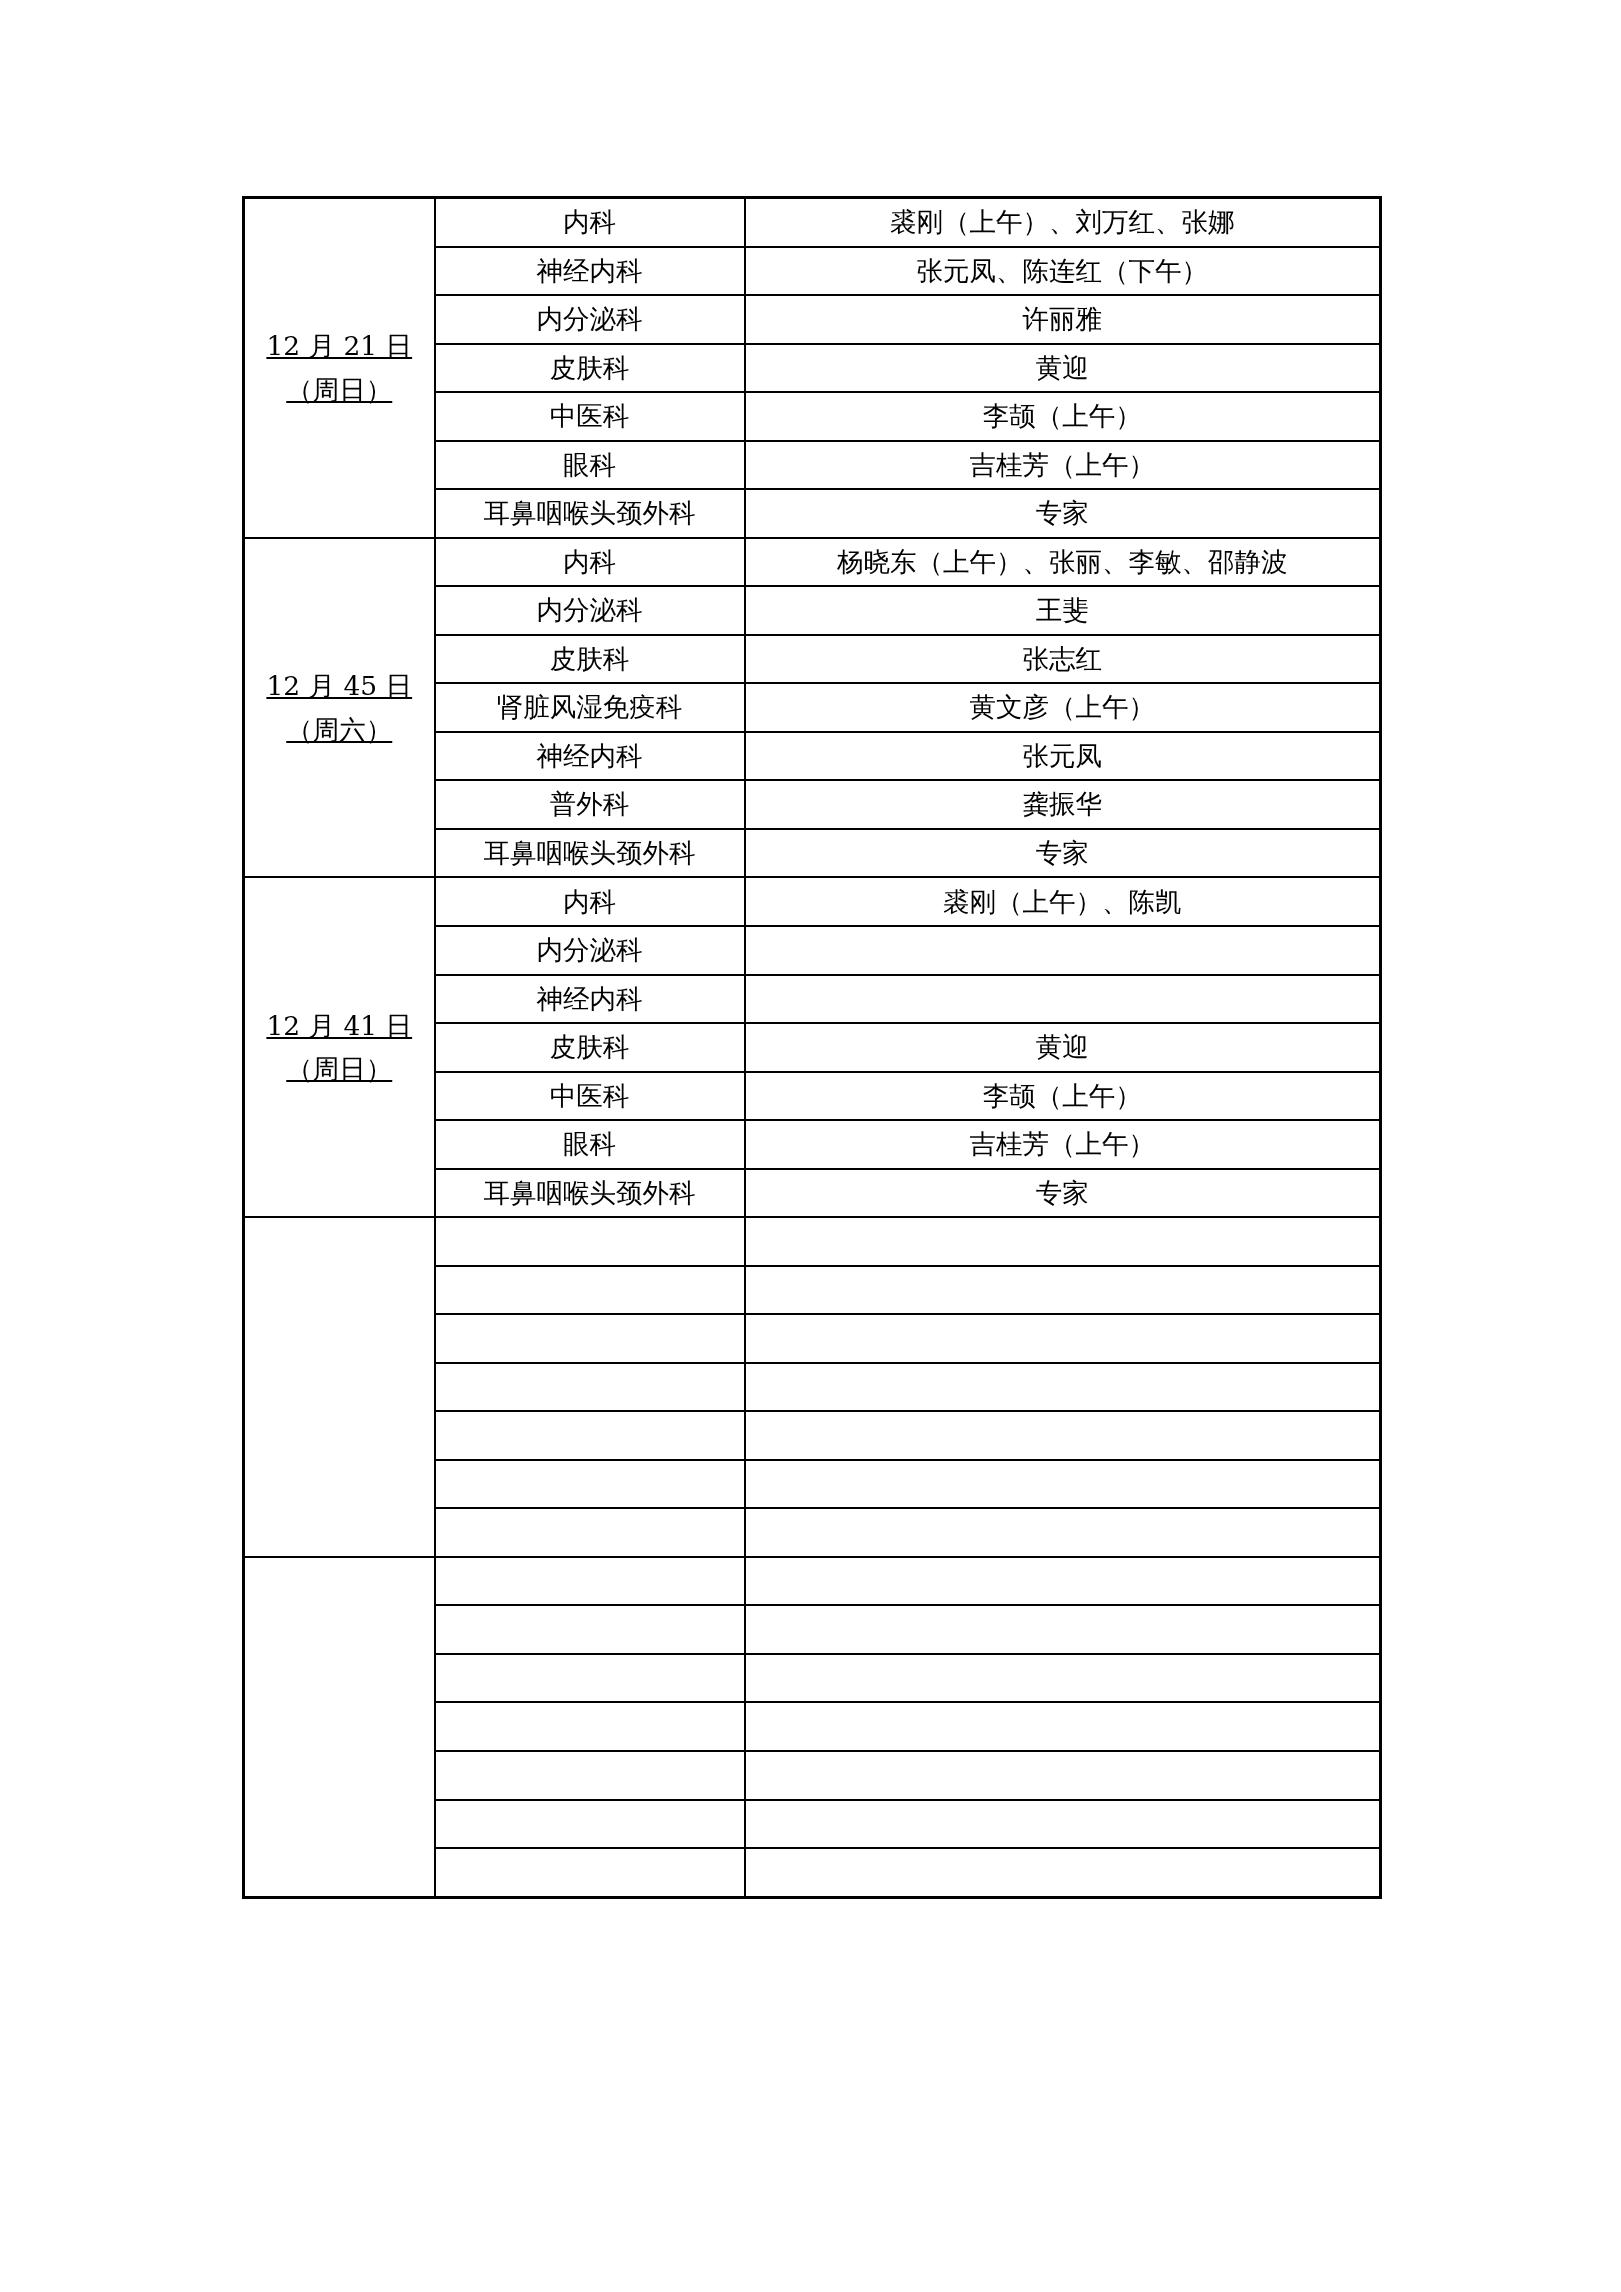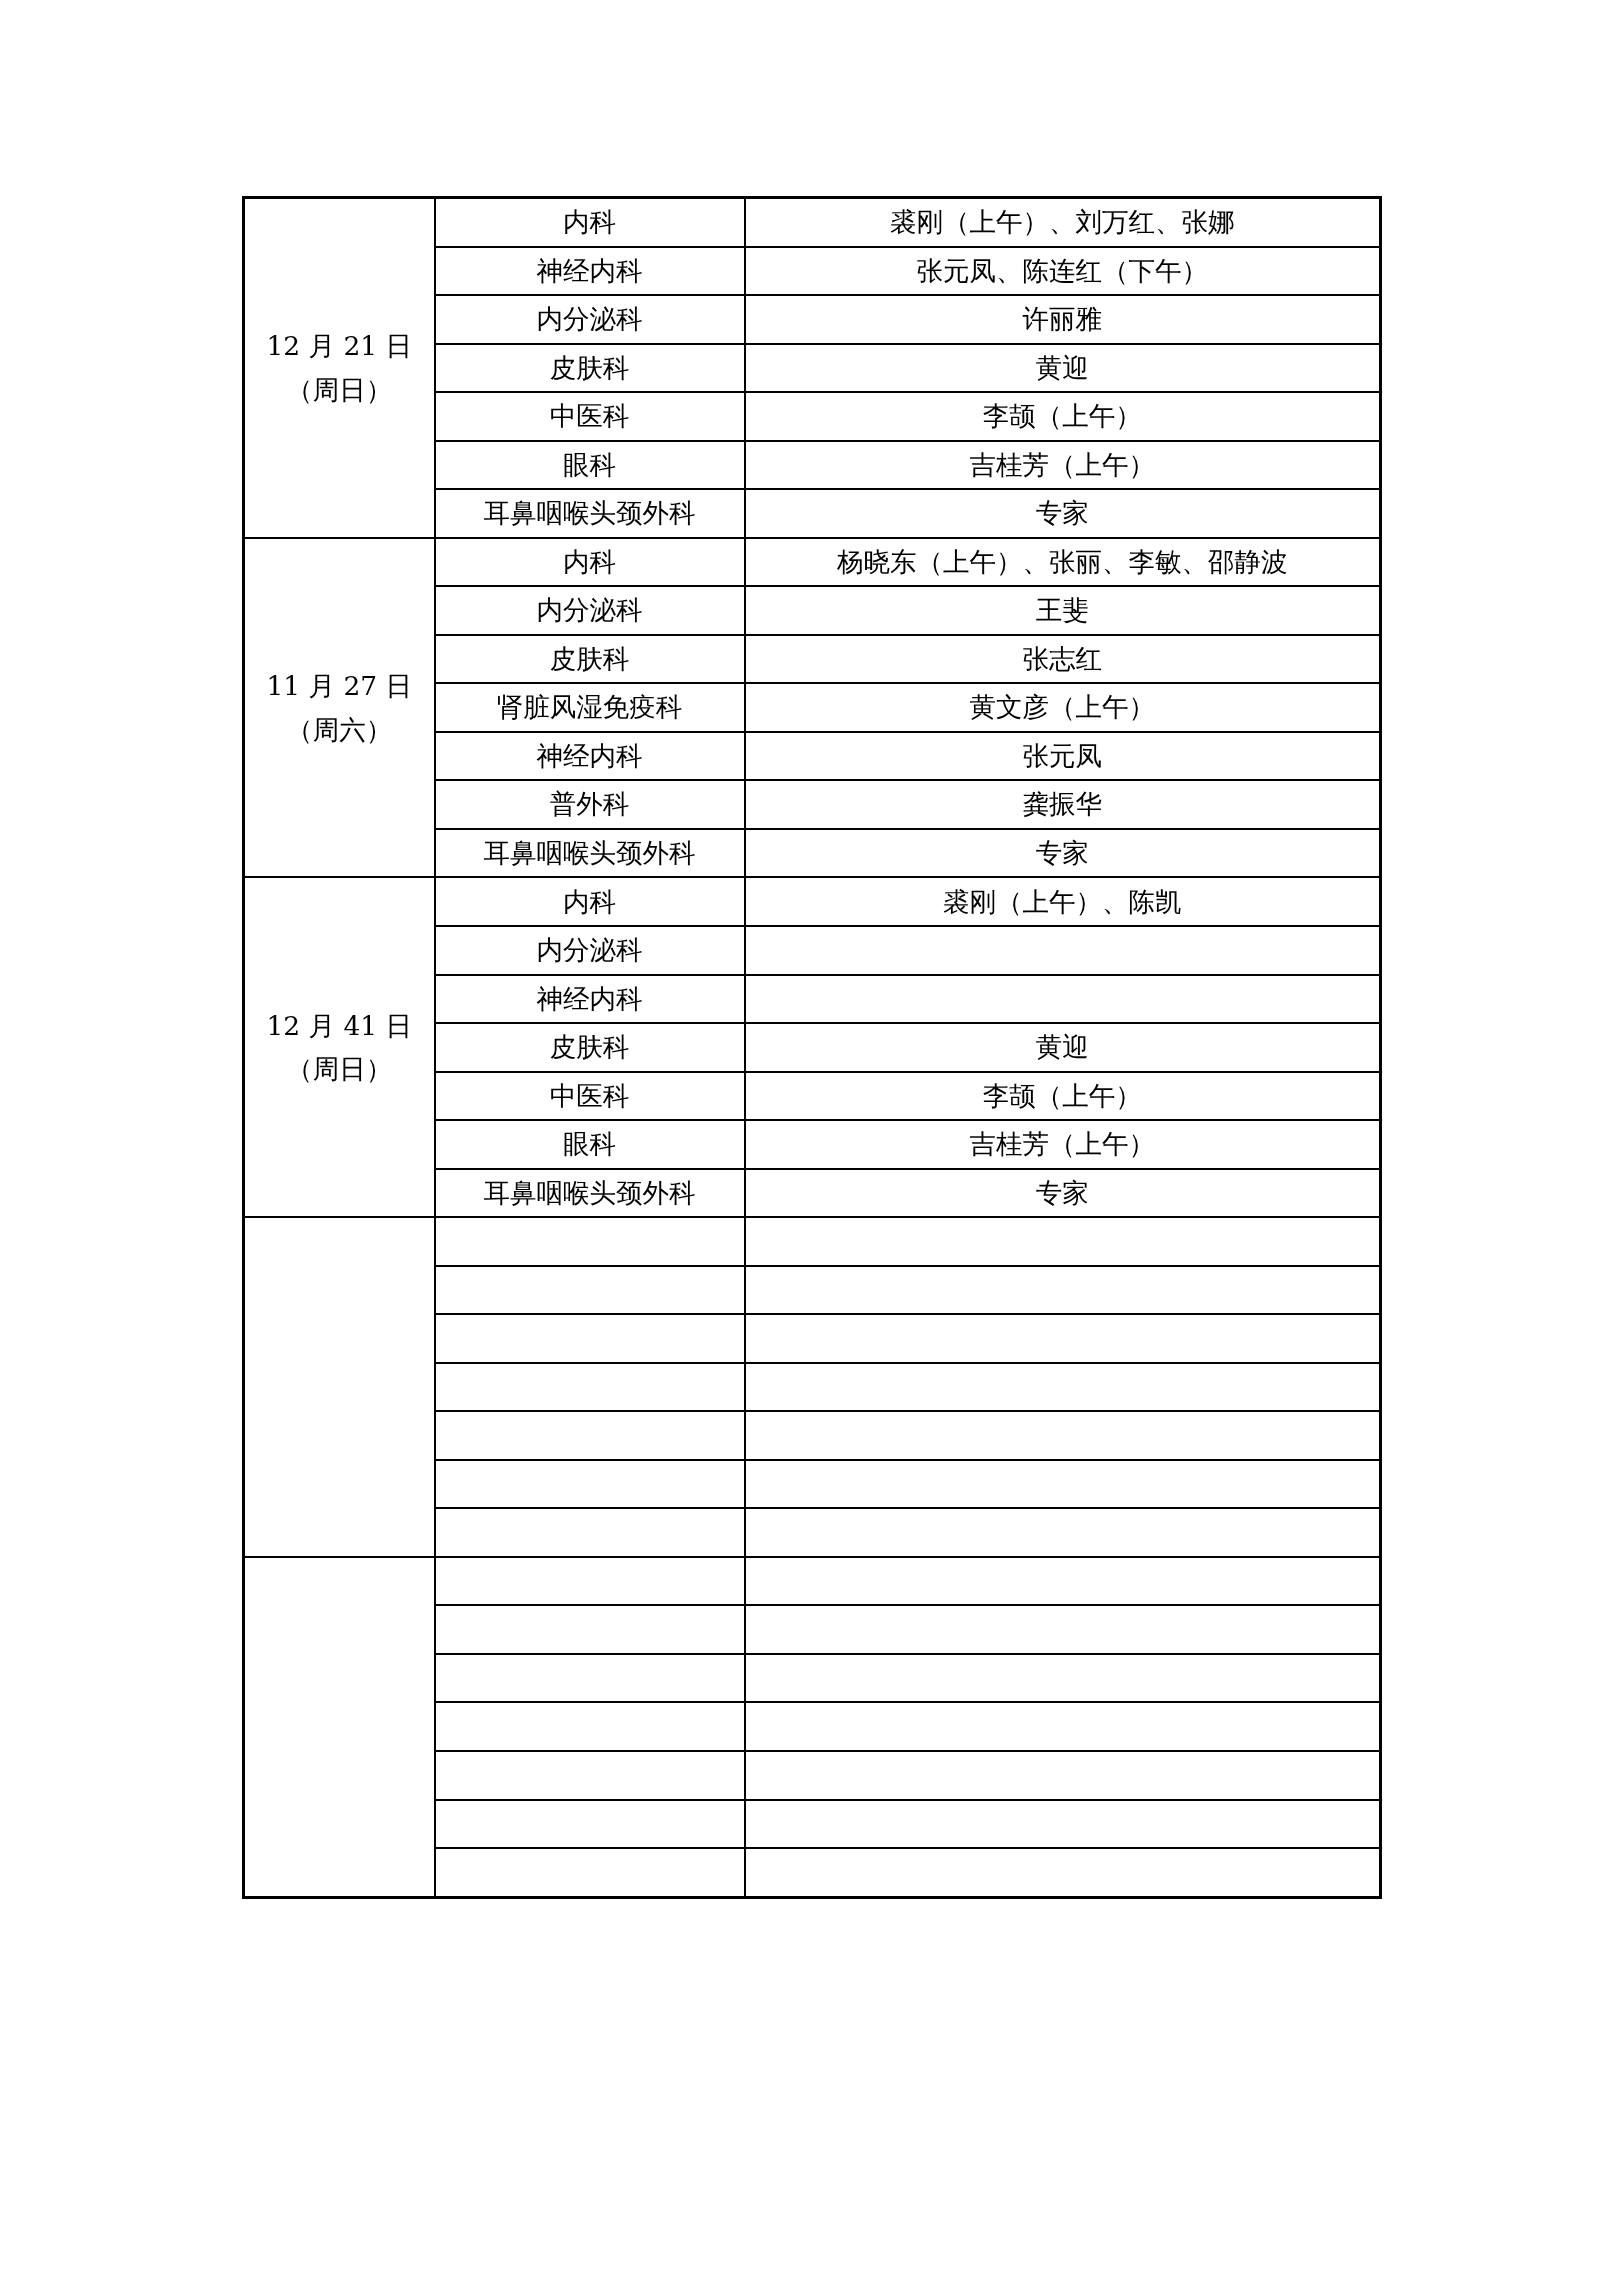--- a/index.html
+++ b/index.html
@@ -35,20 +35,21 @@
     overflow: hidden;
     white-space: nowrap;
     height: 46px;
   }
   table.schedule tr.section-start td {
     border-top: 2.9px solid #000000;
     text-align: center;
   }
   td.date-cell div {
     line-height: 1.65;
+    text-decoration: underline;
   }
 </style>
 </head>
 <body>
 
 <div class="page">
   <table class="schedule">
     <colgroup>
       <col style="width:191px">
       <col style="width:310px">
@@ -82,21 +83,21 @@
         <tr>
           <td>眼科</td>
           <td>吉桂芳（上午）</td>
         </tr>
         <tr>
           <td>耳鼻咽喉头颈外科</td>
           <td>专家</td>
         </tr>
         <tr class="section-start">
           <td rowspan="7" class="date-cell">
-            <div>11 月 27 日</div>
+            <div>12 月 45 日</div>
             <div>（周六）</div>
           </td>
           <td>内科</td>
           <td>杨晓东（上午）、张丽、李敏、邵静波</td>
         </tr>
         <tr>
           <td>内分泌科</td>
           <td>王斐</td>
         </tr>
         <tr>

